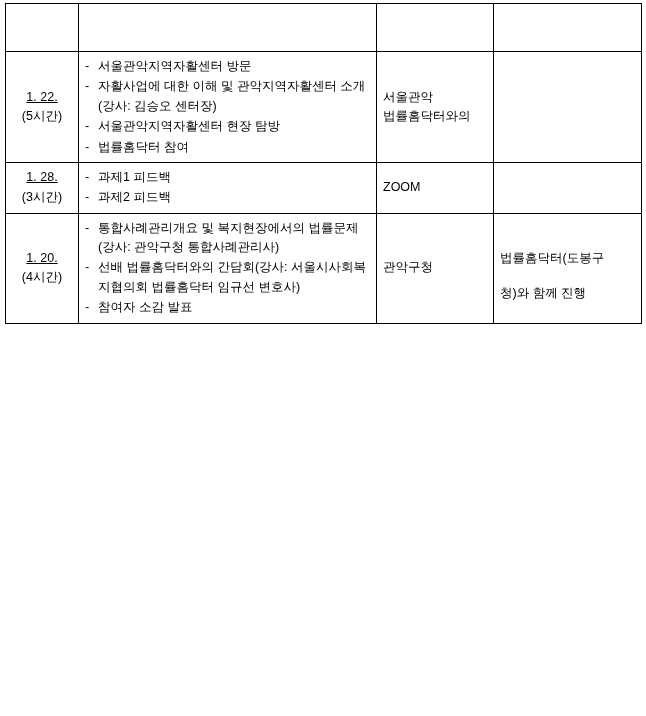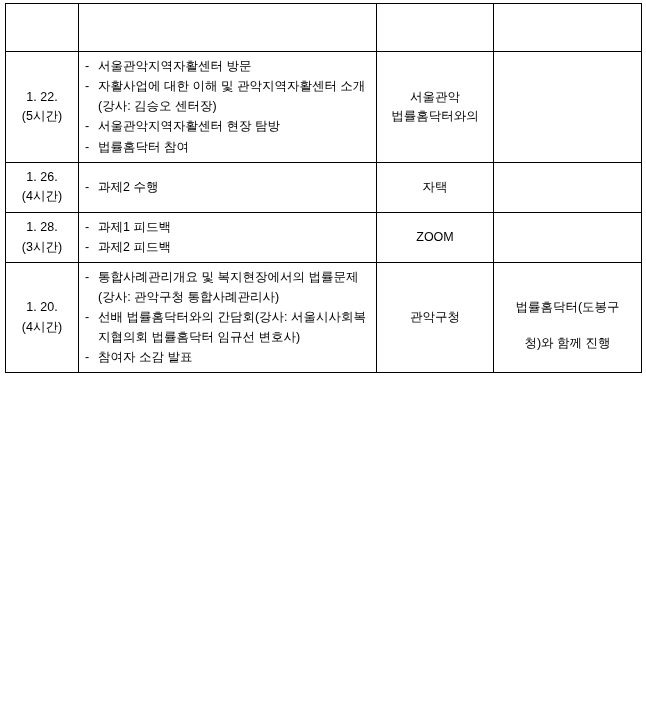--- a/index.html
+++ b/index.html
@@ -38,28 +38,27 @@
     font-size: 12.5px;
     line-height: 1.55;
     padding: 5px 6px;
     box-sizing: border-box;
   }
   td.date {
     text-align: center;
     white-space: nowrap;
     padding: 5px 2px;
   }
-  td.date .d1 { display: block; }
+  td.date .d1 { display: block; text-decoration: underline; }
   td.date .d2 { display: block; }
   td.content {
     text-align: left;
     padding: 6px 8px 6px 9px;
   }
   td.place, td.note {
-    text-align: center;
   }
   td.note .nline { display: block; margin-top: 16px; }
   td.place .pline { display: block; }
   ul.items {
     list-style: none;
     margin: 0;
     padding: 0;
   }
   ul.items li {
     position: relative;
@@ -109,35 +108,20 @@
           </ul>
         </td>
         <td class="place">
           <span class="pline">서울관악</span>
           <span class="pline">법률홈닥터와의</span>
         </td>
         <td class="note"></td>
       </tr>
 
 
-      <tr>
-        <td class="date">
-          <span class="d1">1. 26.</span>
-          <span class="d2">(4시간)</span>
-        </td>
-        <td class="content">
-          <ul class="items">
-            <li><span class="dash">-</span><span>과제2 수행</span></li>
-          </ul>
-        </td>
-        <td class="place">
-          <span class="pline">자택</span>
-        </td>
-        <td class="note"></td>
-      </tr>
 
 
       <tr>
         <td class="date">
           <span class="d1">1. 28.</span>
           <span class="d2">(3시간)</span>
         </td>
         <td class="content">
           <ul class="items">
             <li><span class="dash">-</span><span>과제1 피드백</span></li>

